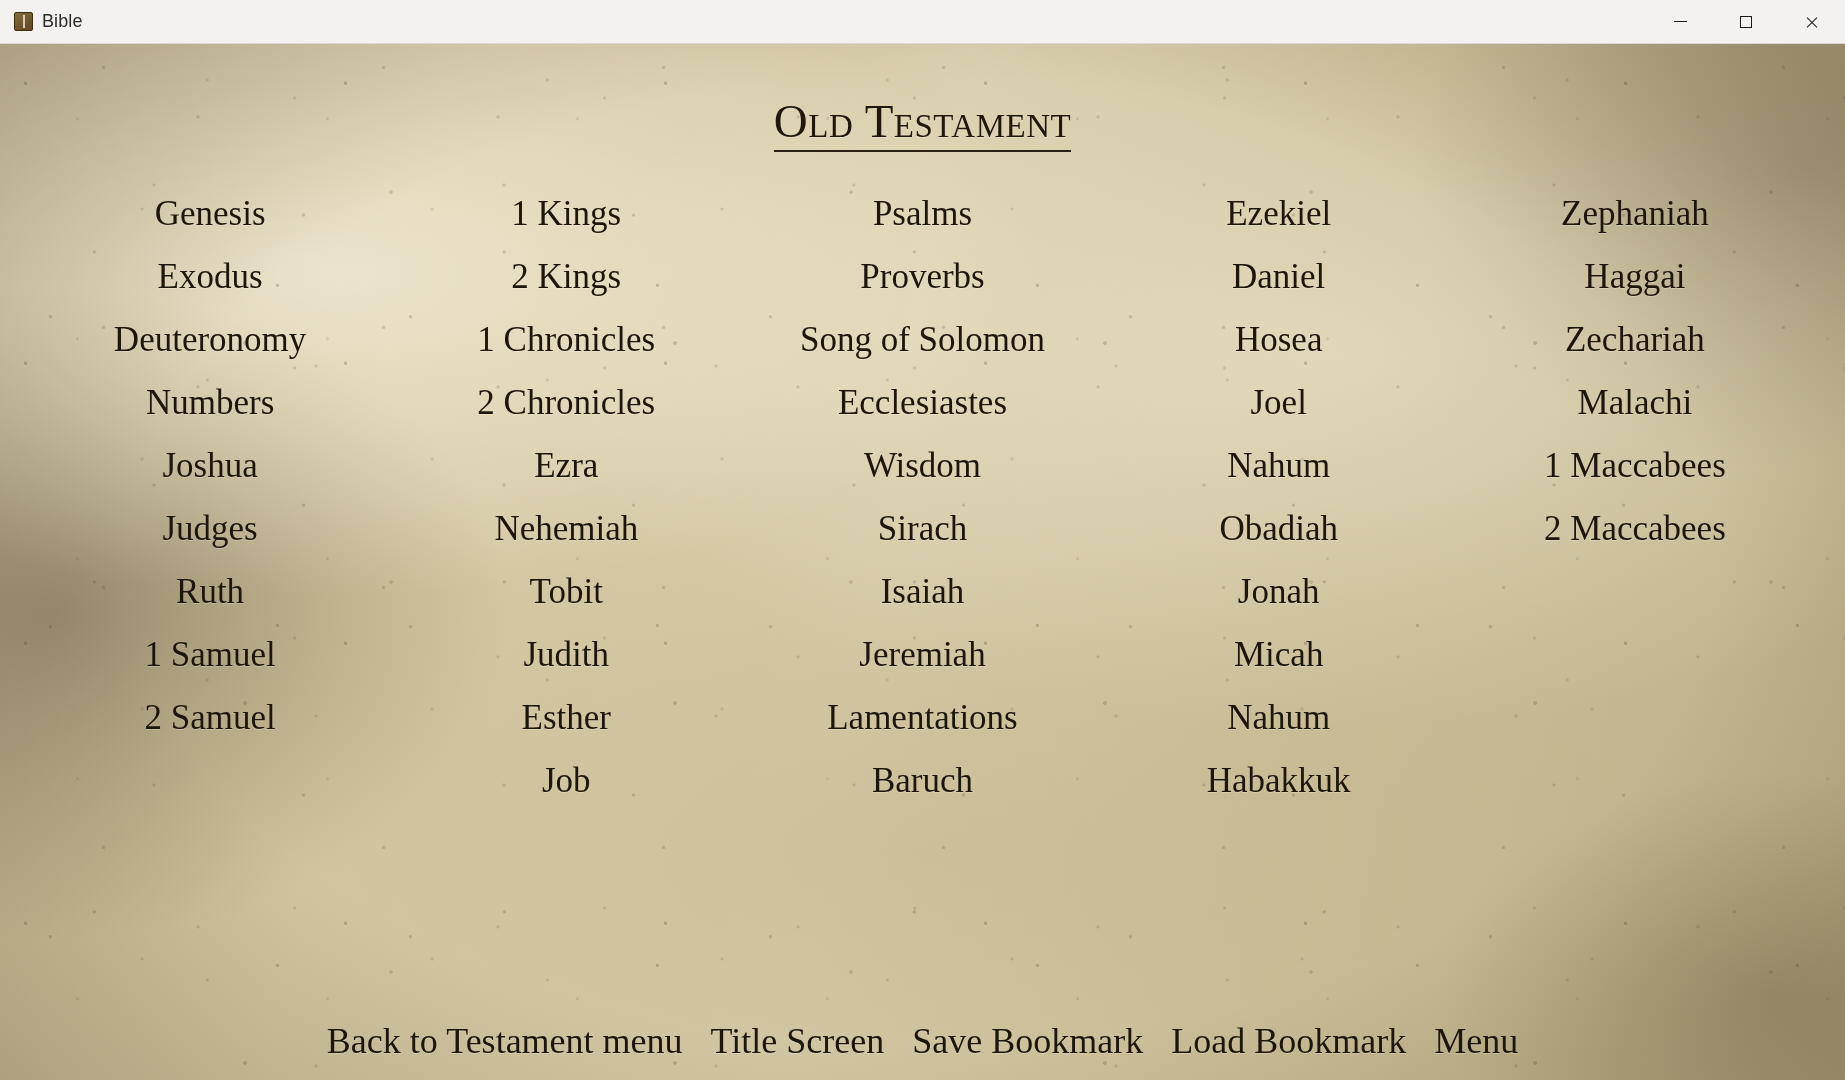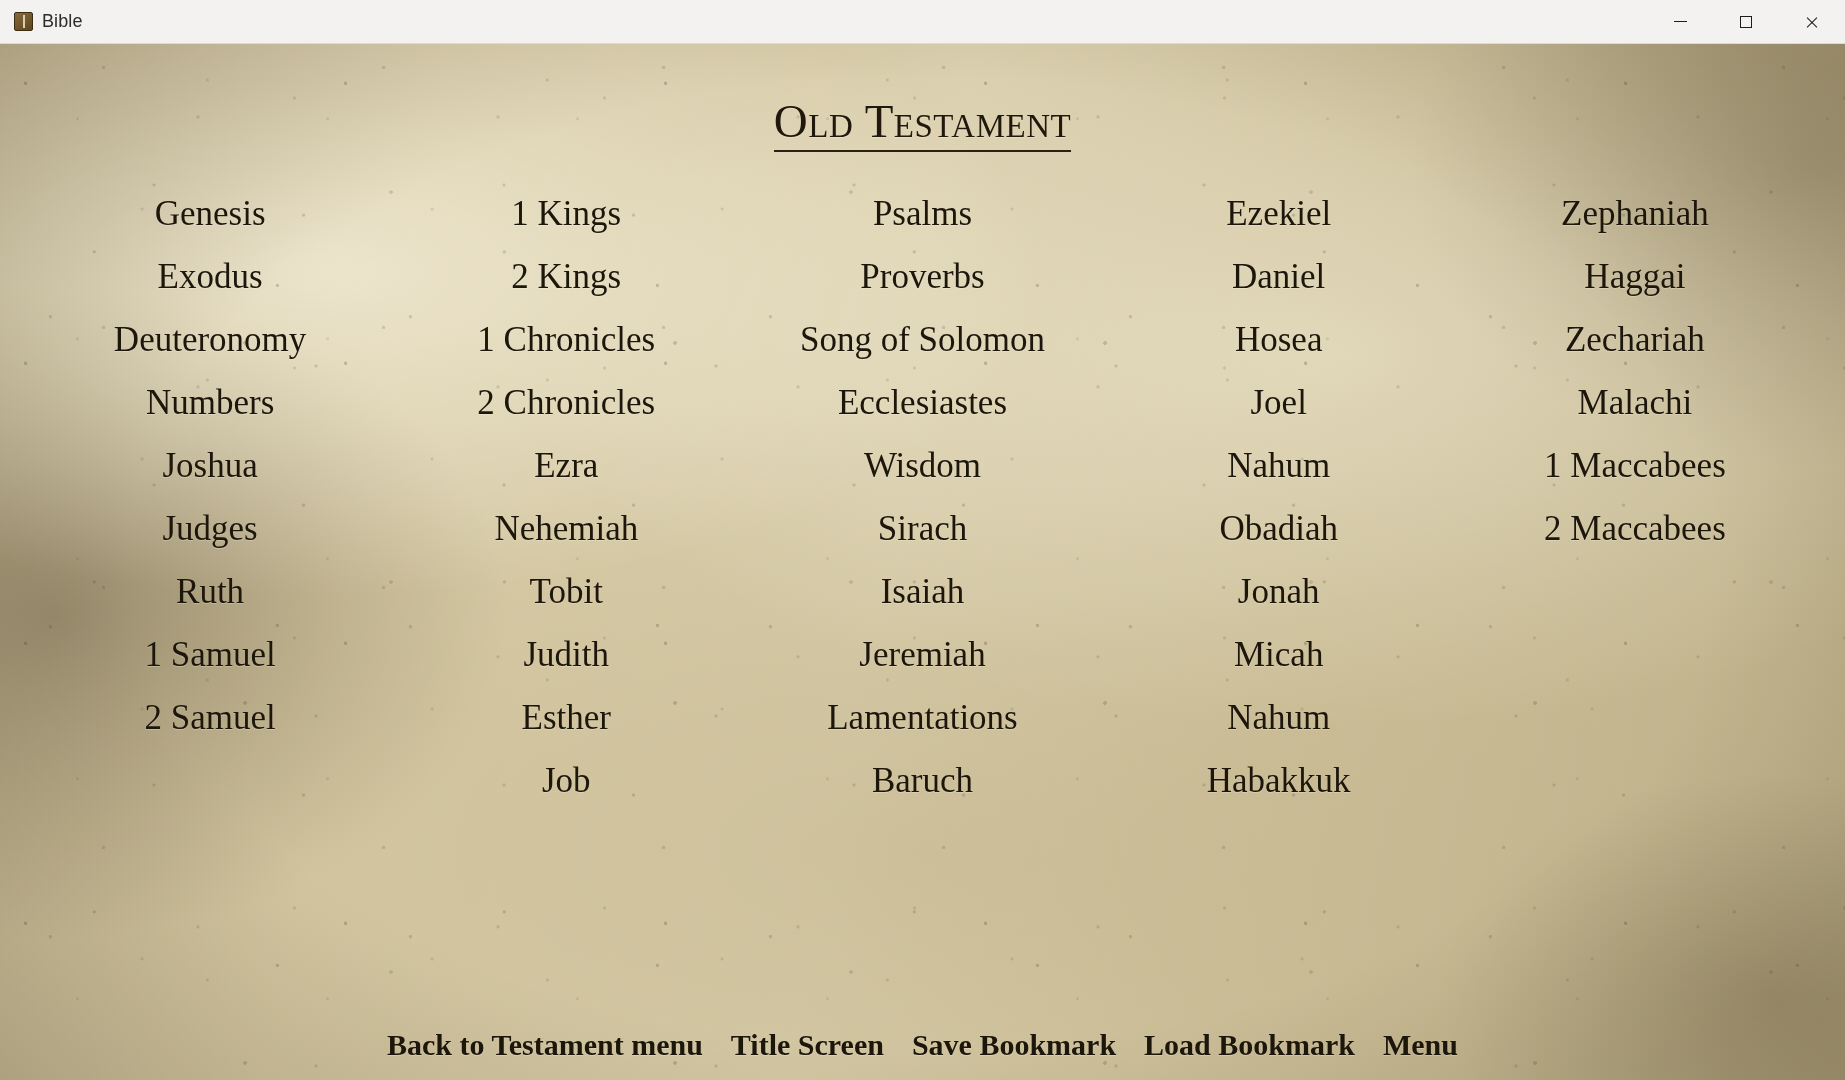--- a/index.html
+++ b/index.html
@@ -210,26 +210,25 @@
 
   .footer {
     flex: 0 0 auto;
     display: flex;
     justify-content: center;
     align-items: flex-end;
     gap: 28px;
     padding-bottom: 18px;
   }
   .footer-link {
-    font-size: 30px;
+    font-size: 36px;
     color: #1d160b;
     cursor: pointer;
     white-space: nowrap;
     text-shadow: 0 1px 0 rgba(255,250,235,.25);
-    font-weight: bold;
   }
 </style>
 </head>
 <body>
 
 <div class="window">
 
   <div class="titlebar">
     <div class="titlebar-left">
       <span class="app-icon"></span>

